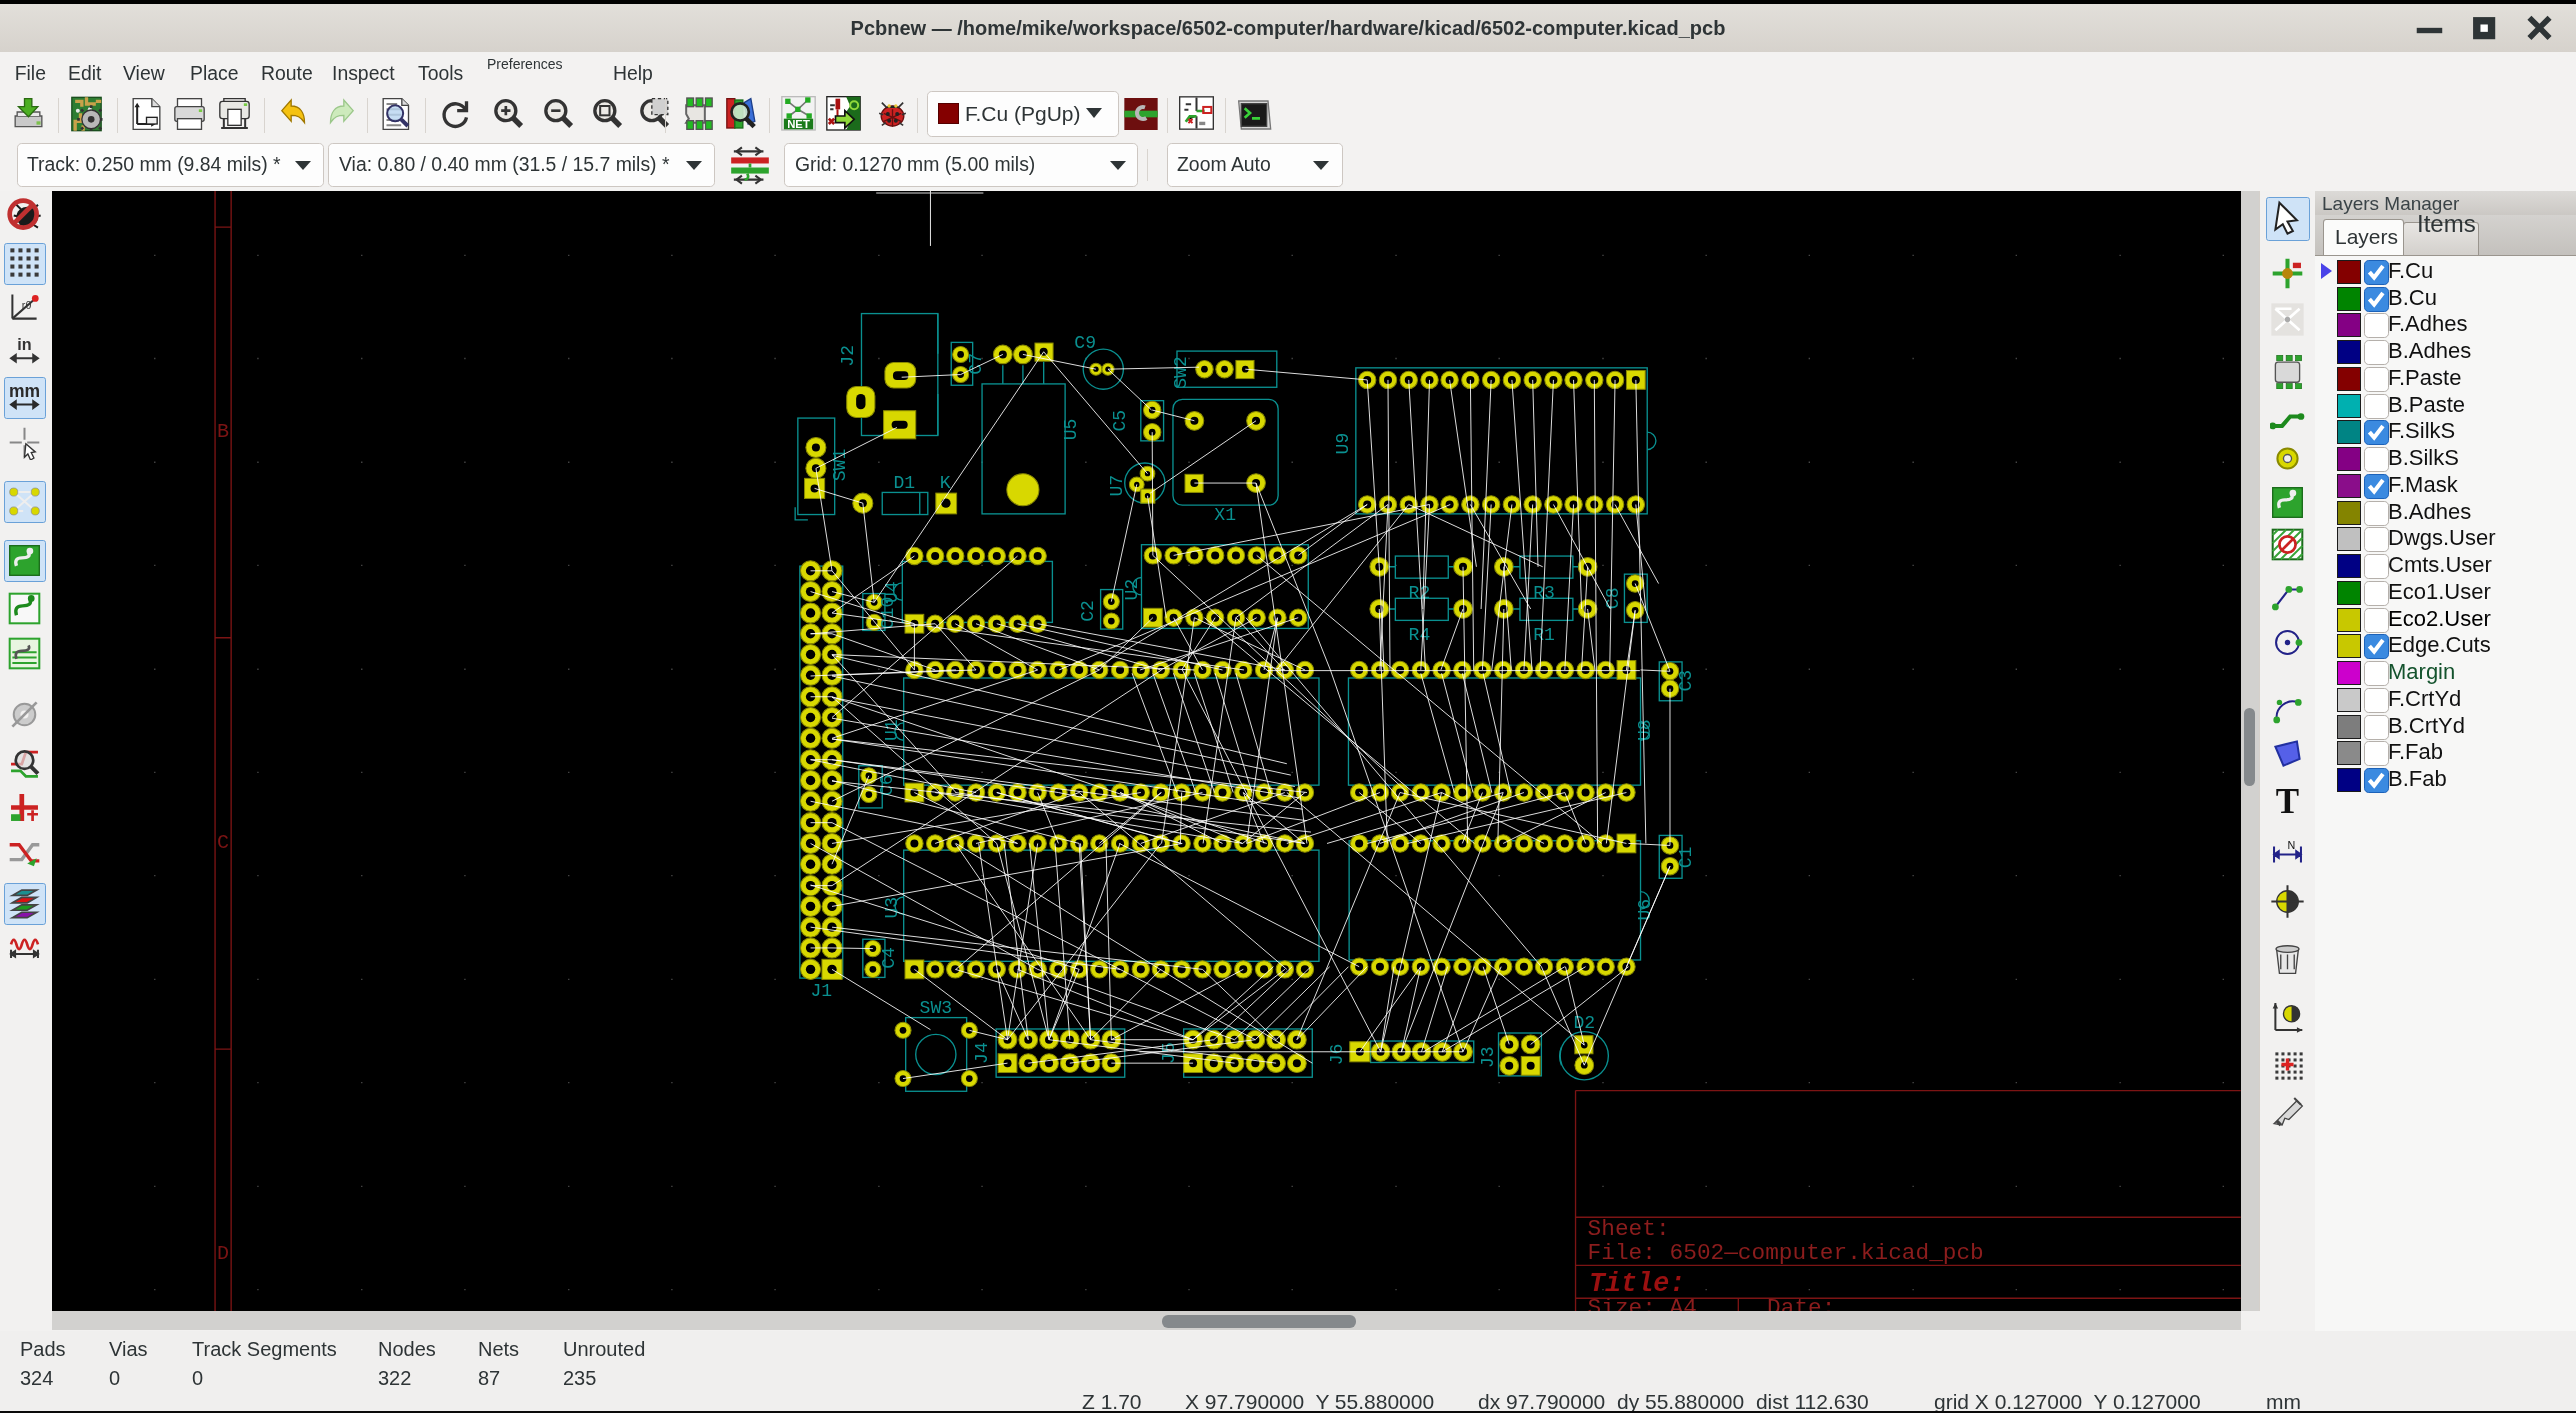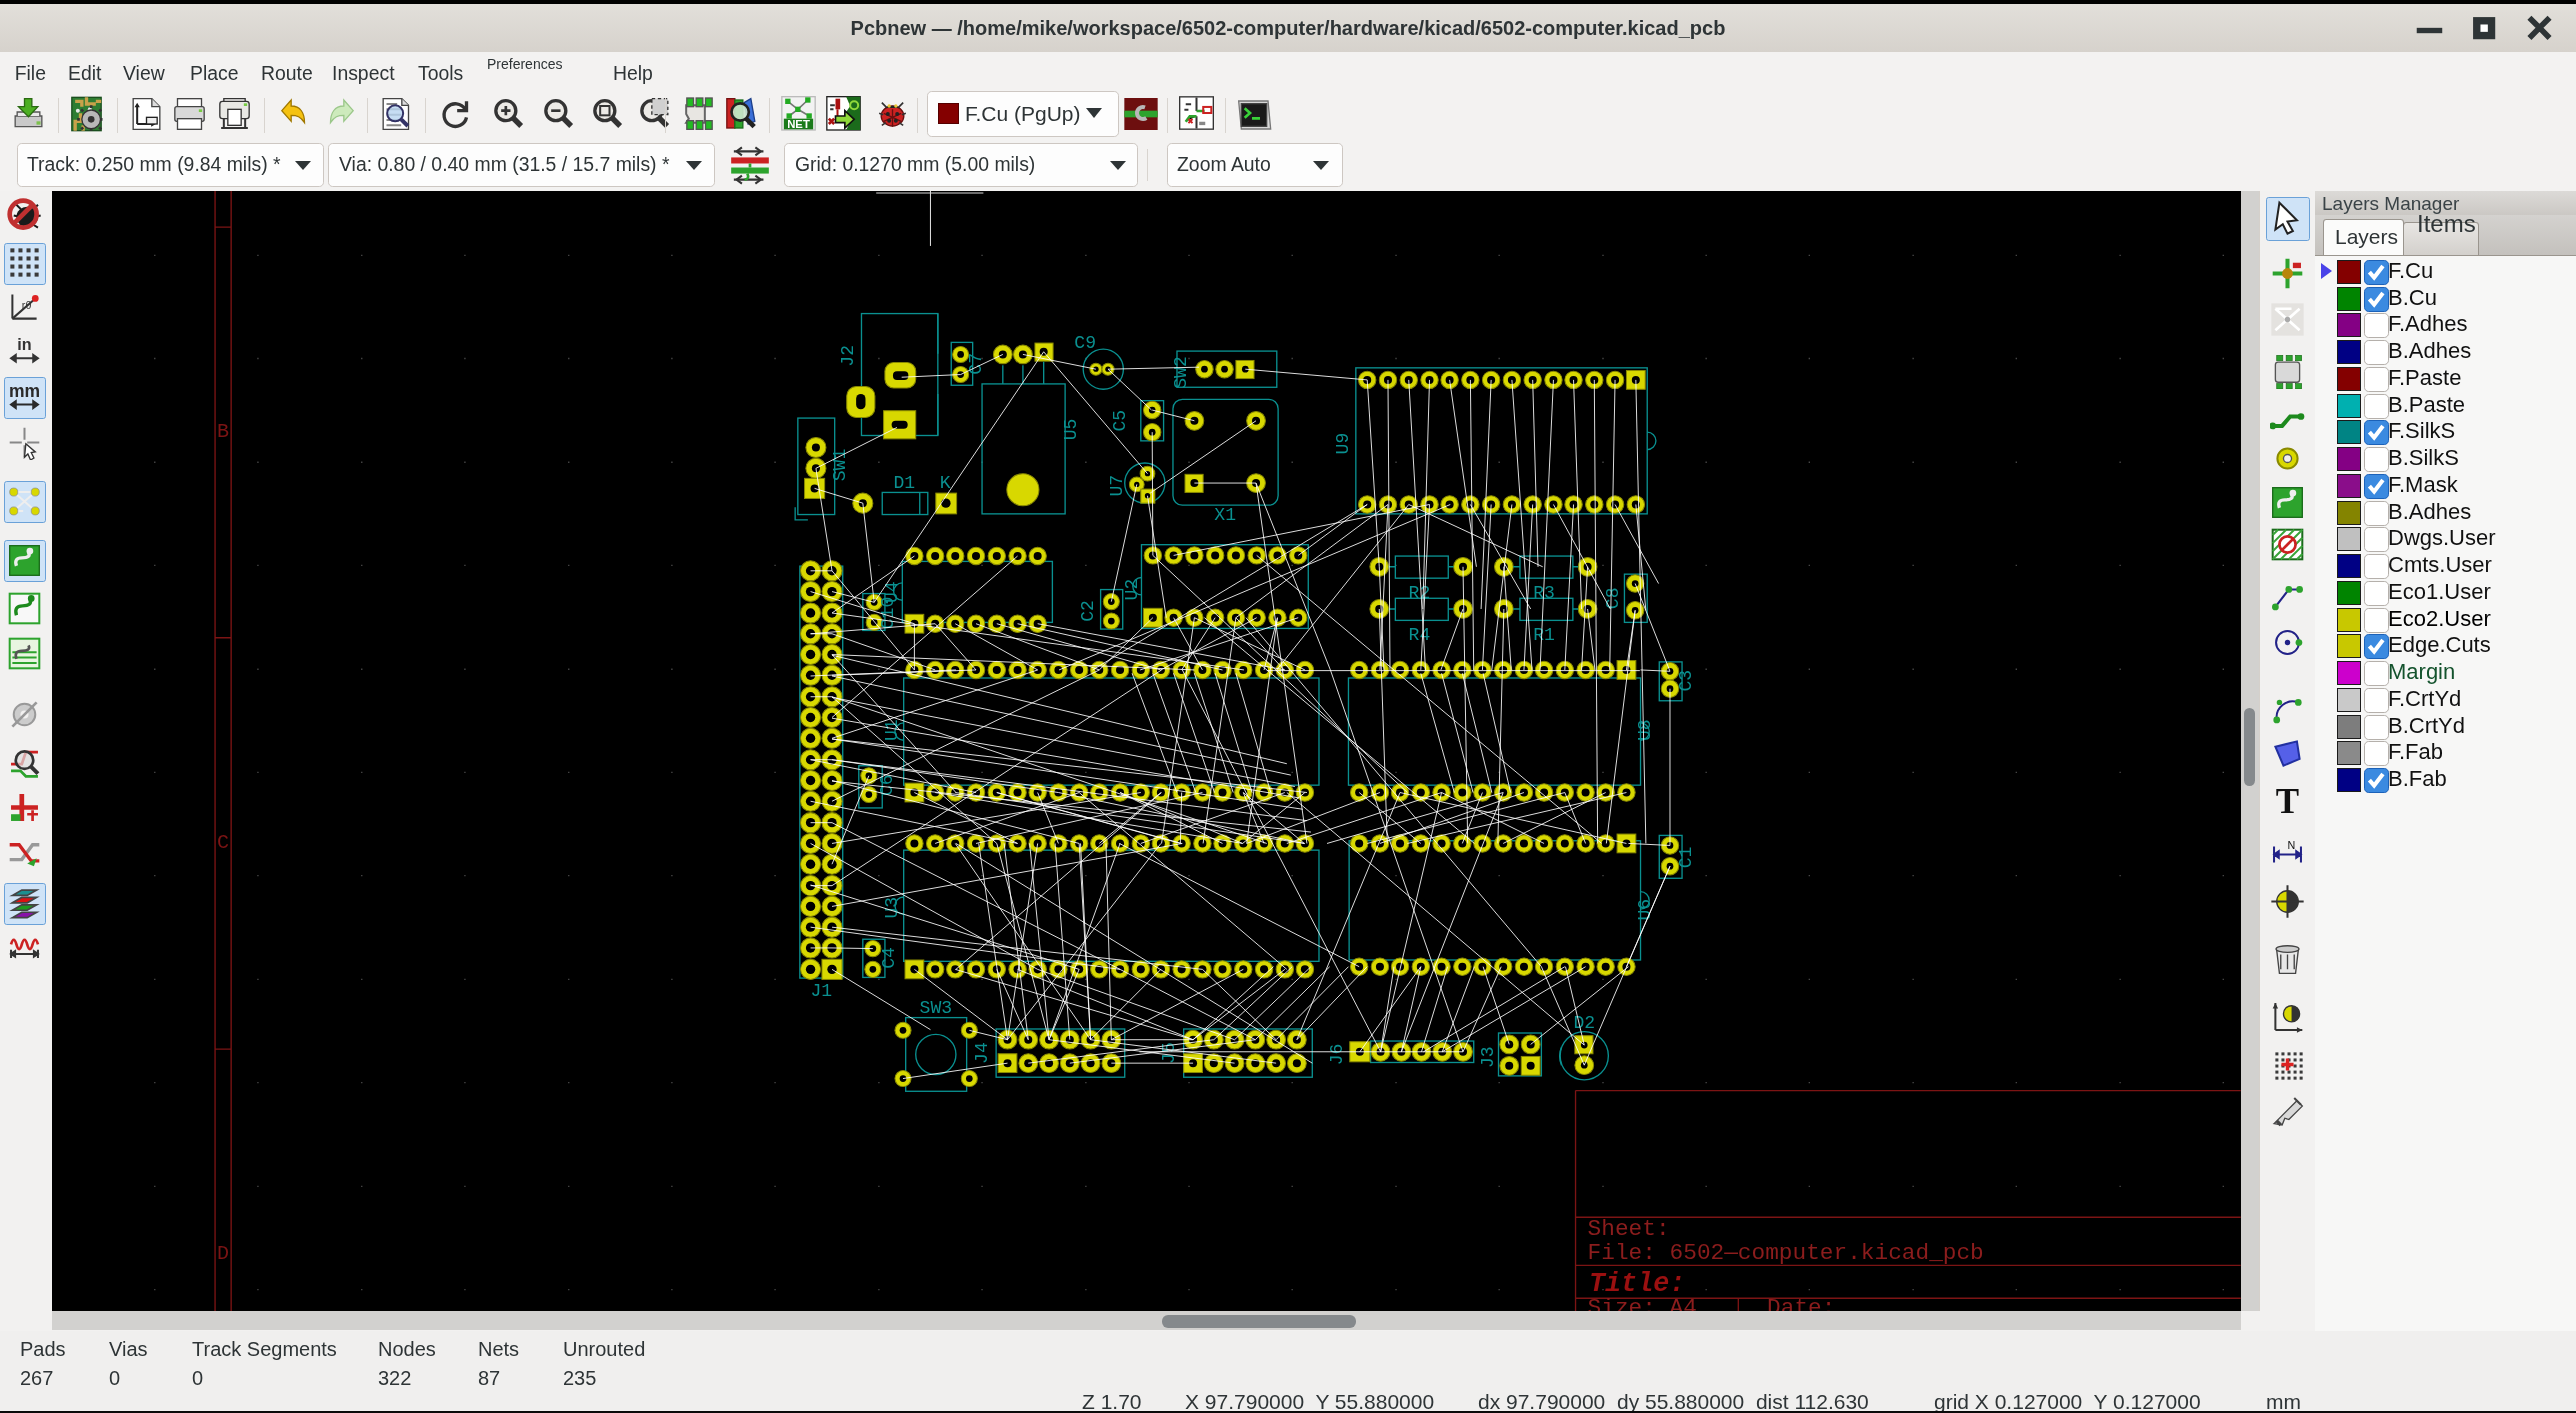--- a/index.html
+++ b/index.html
@@ -1515,21 +1515,21 @@
 <div style="position:absolute;left:2364px;top:741px;width:23px;height:23px;background:#fff;border:0.7px solid #b5b0ab;border-radius:4.7px"></div>
 <div class="t" style="left:2388px;top:739px;font-size:22px;color:#111">F.Fab</div>
 <div style="position:absolute;left:2337px;top:768px;width:22px;height:22px;background:#000084;border:1.3px solid #1a1a1a"></div>
 <div style="position:absolute;left:2364px;top:768px;width:23px;height:23px;background:#3b8ae0;border:0.7px solid #1c62b9;border-radius:4.7px"></div>
 <svg style="position:absolute;left:2364px;top:768px" width="23" height="23" viewBox="0 0 34 34">
     <path d="M8 18 l7 8 l13 -17" stroke="#fff" stroke-width="6" fill="none"></path>
   </svg>
 <div class="t" style="left:2388px;top:766px;font-size:22px;color:#111">B.Fab</div>
 <div style="position:absolute;left:0;top:1331px;width:2576px;height:80px;background:#f0efee"></div>
 <div class="t" style="left:20px;top:1338px;font-size:20px">Pads</div>
-<div class="t" style="left:20px;top:1367px;font-size:20px">267</div>
+<div class="t" style="left:20px;top:1367px;font-size:20px">324</div>
 <div class="t" style="left:109px;top:1338px;font-size:20px">Vias</div>
 <div class="t" style="left:109px;top:1367px;font-size:20px">0</div>
 <div class="t" style="left:192px;top:1338px;font-size:20px">Track Segments</div>
 <div class="t" style="left:192px;top:1367px;font-size:20px">0</div>
 <div class="t" style="left:378px;top:1338px;font-size:20px">Nodes</div>
 <div class="t" style="left:378px;top:1367px;font-size:20px">322</div>
 <div class="t" style="left:478px;top:1338px;font-size:20px">Nets</div>
 <div class="t" style="left:478px;top:1367px;font-size:20px">87</div>
 <div class="t" style="left:563px;top:1338px;font-size:20px">Unrouted</div>
 <div class="t" style="left:563px;top:1367px;font-size:20px">235</div>

